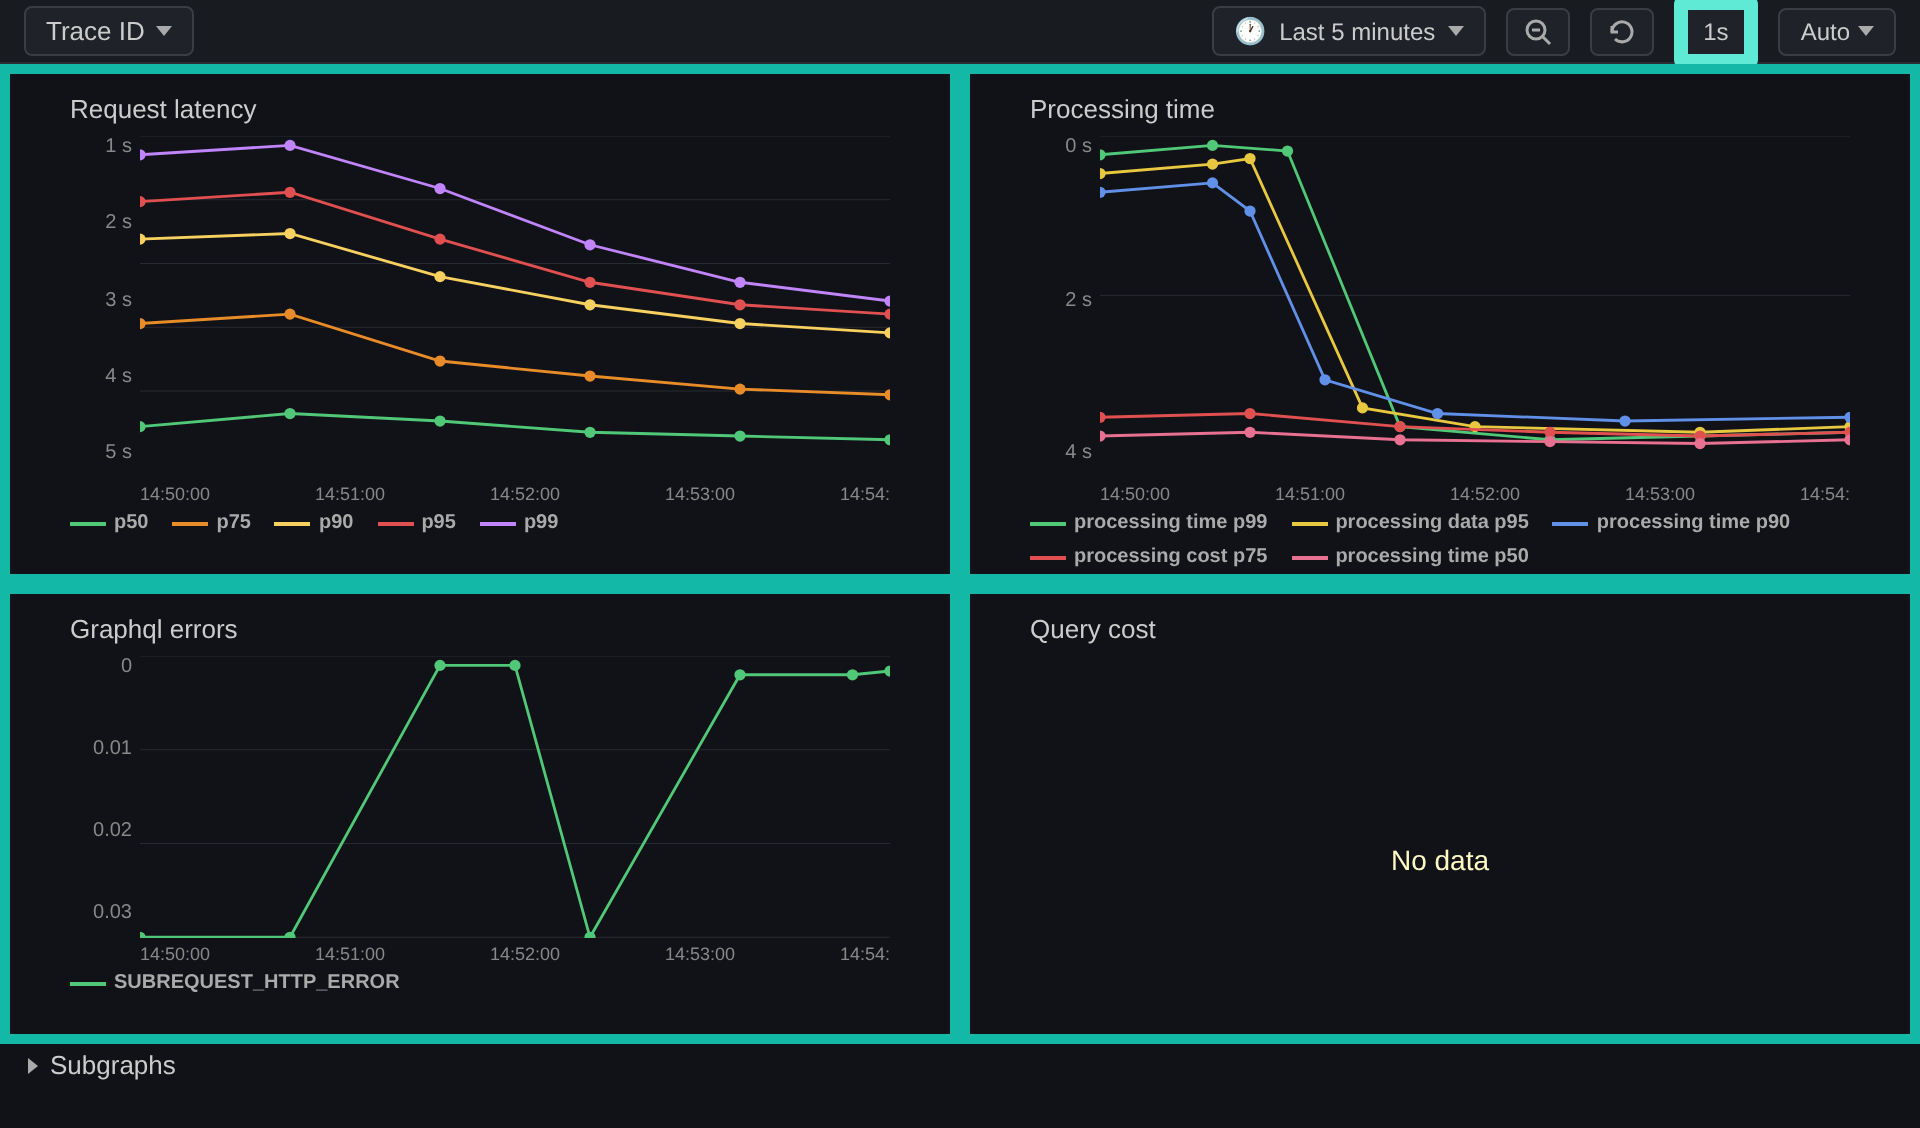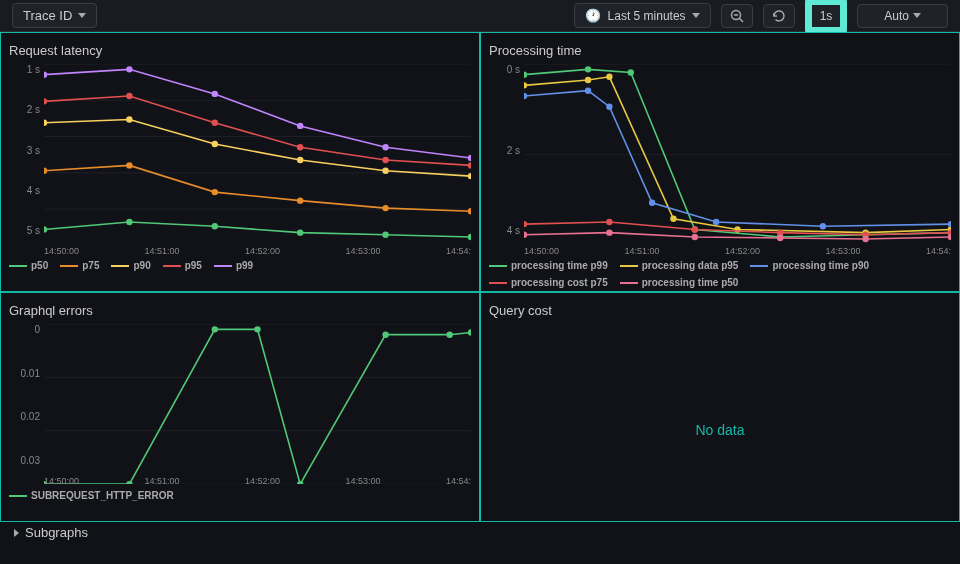--- a/index.html
+++ b/index.html
@@ -82,36 +82,36 @@
       color: #cccccc;
       font-size: 12px;
     }
     .auto-btn {
       display: flex;
       align-items: center;
       gap: 4px;
       background: #1f2228;
       border: 1px solid #3a3d44;
       border-radius: 4px;
-      padding: 4px 26px;
+      padding: 4px 10px;
       cursor: pointer;
       color: #cccccc;
       font-size: 12px;
     }
     .main-content {
       display: grid;
       grid-template-columns: 1fr 1fr;
       grid-template-rows: 260px 230px;
       gap: 0;
       height: calc(564px - 44px - 40px);
     }
     .panel {
       background: #111217;
-      border: 1px solid #14b8a6;
-      padding: 10px 8px 6px;
+      border: 5px solid #14b8a6;
+      padding: 10px 30px 6px;
       position: relative;
       overflow: hidden;
     }
     .panel-title {
       color: #cccccc;
       font-size: 13px;
       font-weight: 500;
       margin-bottom: 6px;
     }
     .chart-area {
@@ -171,21 +171,21 @@
     }
     .legend-line {
       width: 18px;
       height: 2px;
     }
     .no-data {
       display: flex;
       align-items: center;
       justify-content: center;
       height: 100%;
-      color: #14b8a6;
+      color: #fef9c3;
       font-size: 14px;
     }
     .bottom-bar {
       height: 40px;
       display: flex;
       align-items: center;
       padding: 0 14px;
       background: #111217;
       border-top: 1px solid #1f2228;
     }

